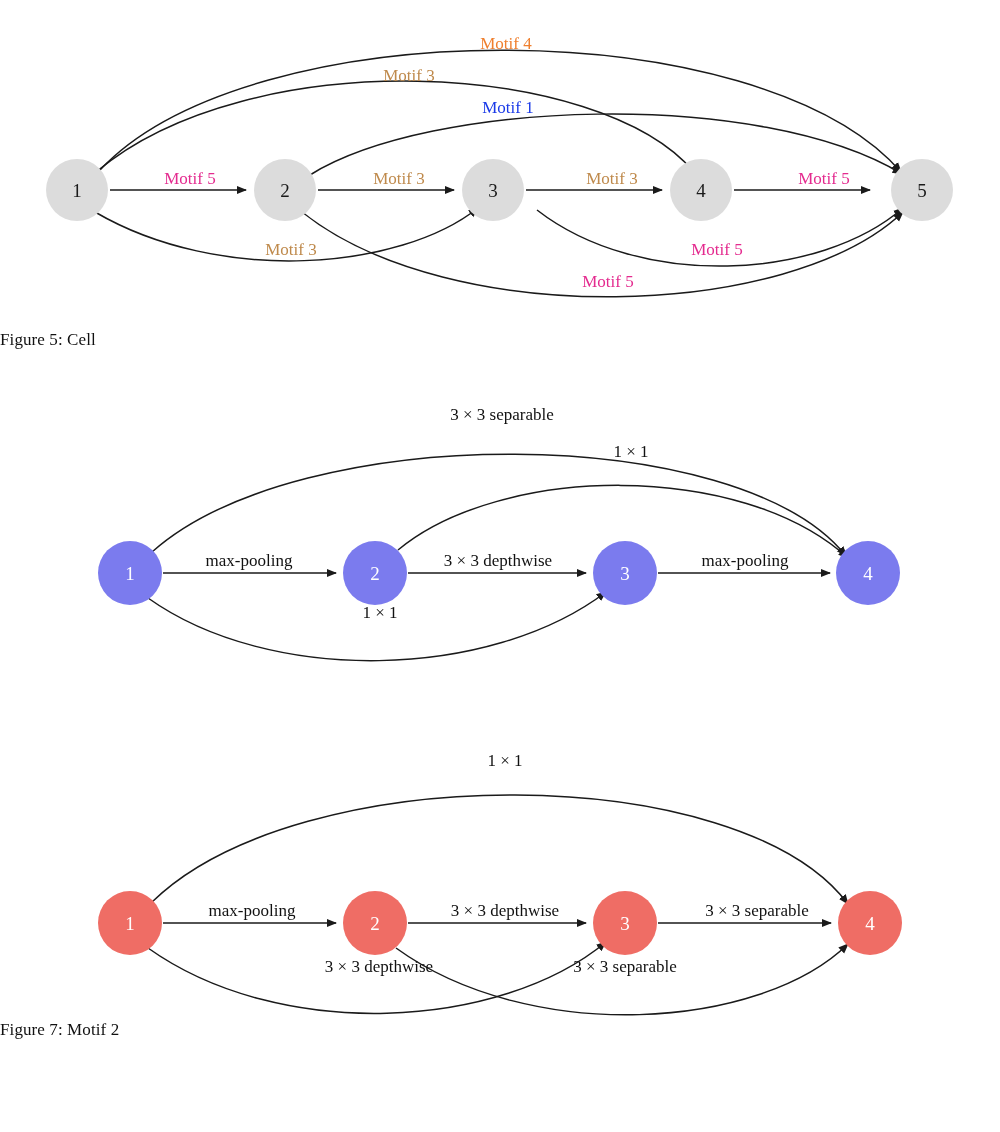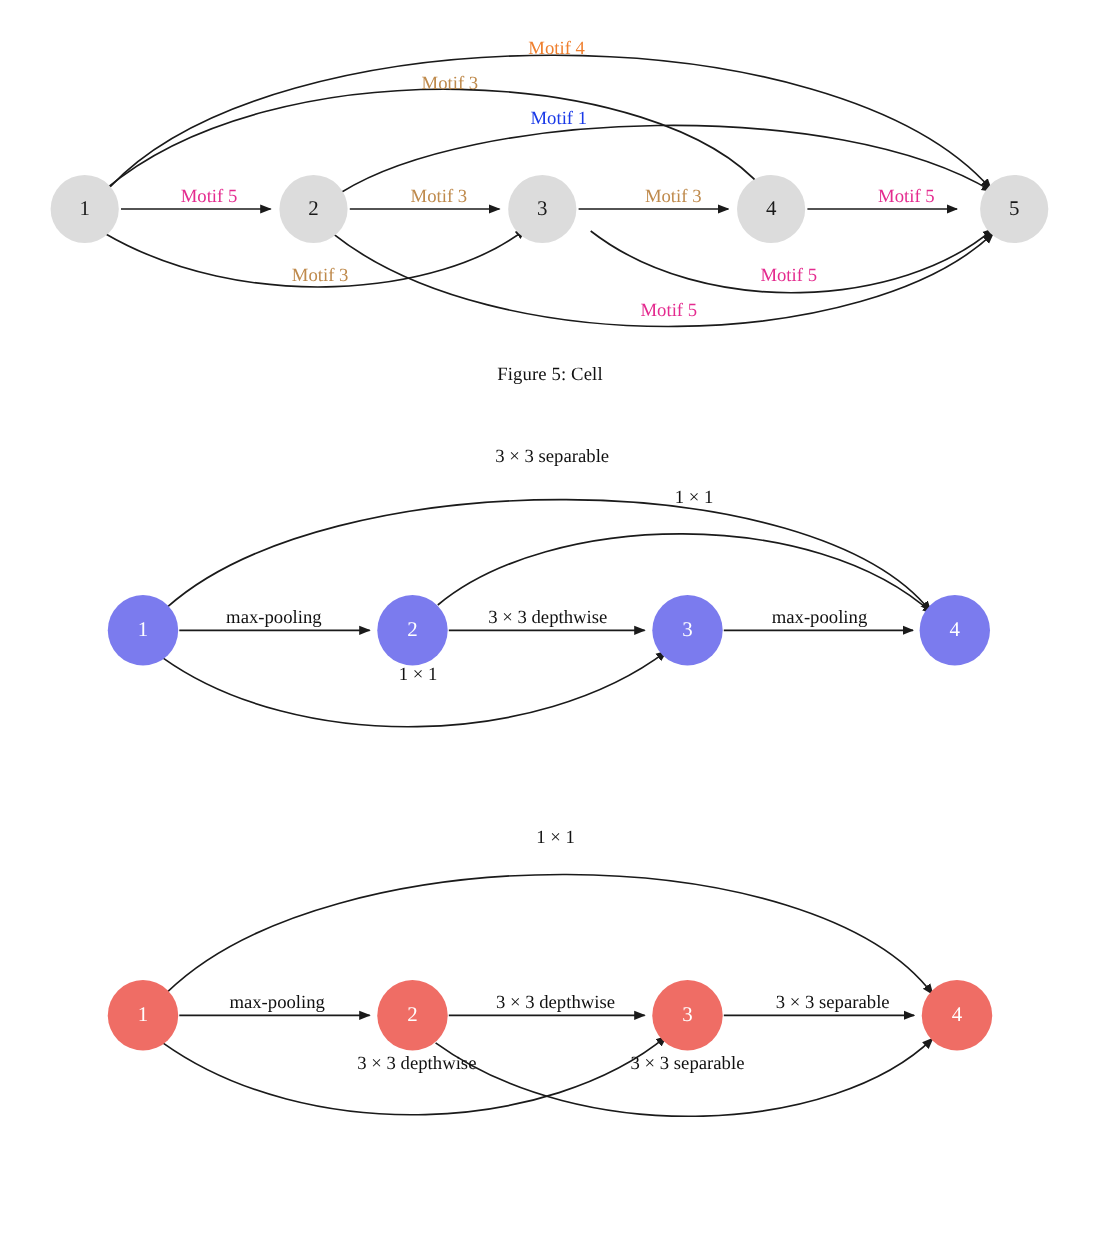--- a/index.html
+++ b/index.html
@@ -22,21 +22,21 @@
   }
   #figure-cell   { top: 0px;   height: 380px; }
   #figure-motif1 { top: 380px; height: 350px; }
   #figure-motif2 { top: 730px; height: 340px; }
 
   .graph-svg {
     display: block;
     width: 1000px;
   }
   .caption {
-    text-align: center;
+    text-align: left;
     font-family: "Liberation Serif", "DejaVu Serif", serif;
     font-size: 17px;
     color: #111111;
     letter-spacing: 0.1px;
   }
   .node-circle-gray {
     fill: #dcdcdc;
     stroke: none;
   }
   .node-circle-blue {
@@ -195,13 +195,14 @@
       <text class="node-label-light" x="870" y="193">4</text>
     </g>
 
     <text class="edge-label edge-label-black" x="505" y="36">1 × 1</text>
     <text class="edge-label edge-label-black" x="252" y="186">max-pooling</text>
     <text class="edge-label edge-label-black" x="505" y="186">3 × 3 depthwise</text>
     <text class="edge-label edge-label-black" x="757" y="186">3 × 3 separable</text>
     <text class="edge-label edge-label-black" x="379" y="242">3 × 3 depthwise</text>
     <text class="edge-label edge-label-black" x="625" y="242">3 × 3 separable</text>
   </svg>
+  <div class="caption">Figure 7: Motif 2</div>
 </div>
 
 </body></html>

